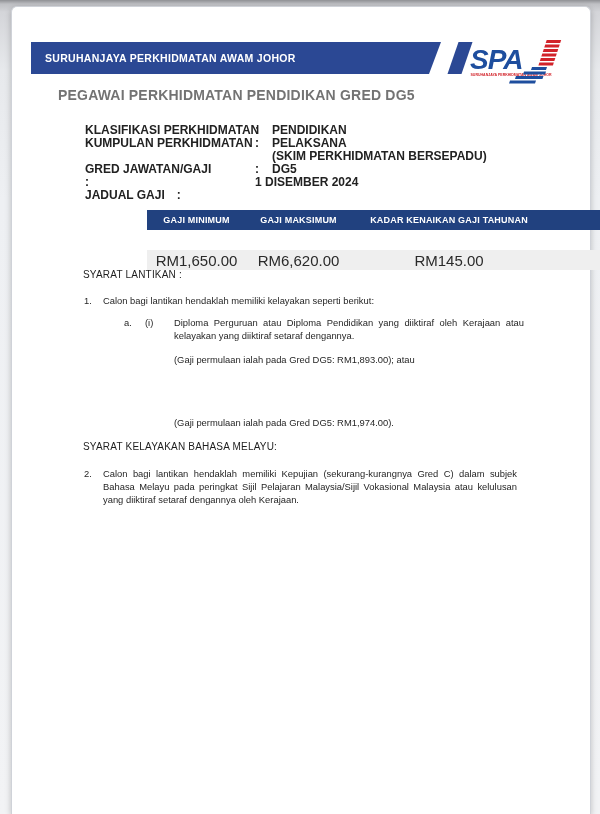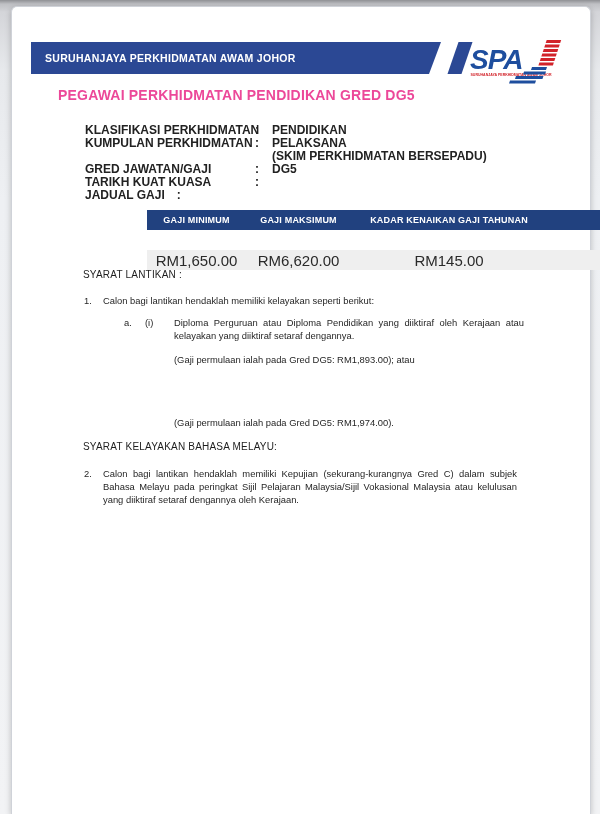--- a/index.html
+++ b/index.html
@@ -20,21 +20,21 @@
     clip-path:polygon(0 0,100% 0,calc(100% - 12px) 100%,0 100%);
     display:flex;align-items:center;padding-left:14px;
   }
   .bar-title{color:#fff;font-weight:bold;font-size:10.5px;letter-spacing:.3px}
   .chip{left:441px;top:35px;width:14px;height:32px;background:#2b4894;transform:skewX(-19deg)}
   .logo{left:448px;top:32px}
   .logo text{font-family:"Liberation Sans","DejaVu Sans",sans-serif}
   .logo-spa{font-size:28px;font-weight:bold;font-style:italic;fill:#1e4e9e;letter-spacing:-1px}
   .logo-sub{font-size:3.55px;fill:#d2232a;font-weight:bold}
   
-  .title{left:46px;top:80px;font-size:14px;font-weight:bold;color:#ec4899;letter-spacing:.2px;white-space:nowrap}
+  .title{left:46px;top:80px;font-size:14px;font-weight:bold;color:#737373;letter-spacing:.2px;white-space:nowrap}
   
   .details{left:73px;top:117px;font-size:12px;font-weight:bold;line-height:13px;color:#222}
   .drow{display:grid;grid-template-columns:170px 17px auto;white-space:nowrap}
   .jadual{display:flex}
   .jadual .jcolon{margin-left:12px}
   
   .salary{left:135px;top:203px;width:473px}
   .thead,.trow{display:grid;grid-template-columns:99px 105px 196px;height:20px;align-items:center;text-align:center}
   .thead{background:#21417f;color:#fff;font-weight:bold;font-size:9px;letter-spacing:.2px}
   .trow{background:#efefef;color:#2a2a2a;font-size:15px;margin-top:20px}
@@ -95,22 +95,22 @@
       <span></span>
       <span></span>
       <span>(SKIM PERKHIDMATAN BERSEPADU)</span>
     </div>
     <div class="drow">
       <span>GRED JAWATAN/GAJI</span>
       <span>:</span>
       <span>DG5</span>
     </div>
     <div class="drow">
-      <span>TARIKH KUAT KUASA</span>
       <span>:</span>
+      <span>1 DISEMBER 2024</span>
     </div>
     <div class="jadual">
       <span>JADUAL GAJI</span>
       <span class="jcolon">:</span>
     </div>
   </div>
 
   <div class="abs salary">
     <div class="thead">
       <span>GAJI MINIMUM</span>

